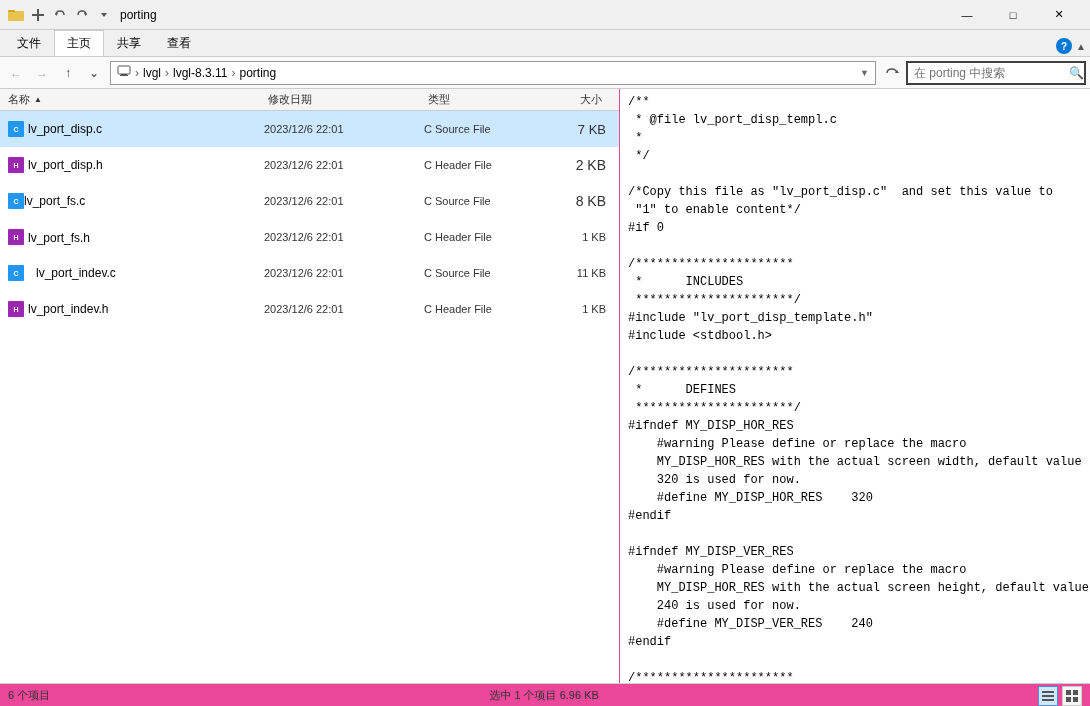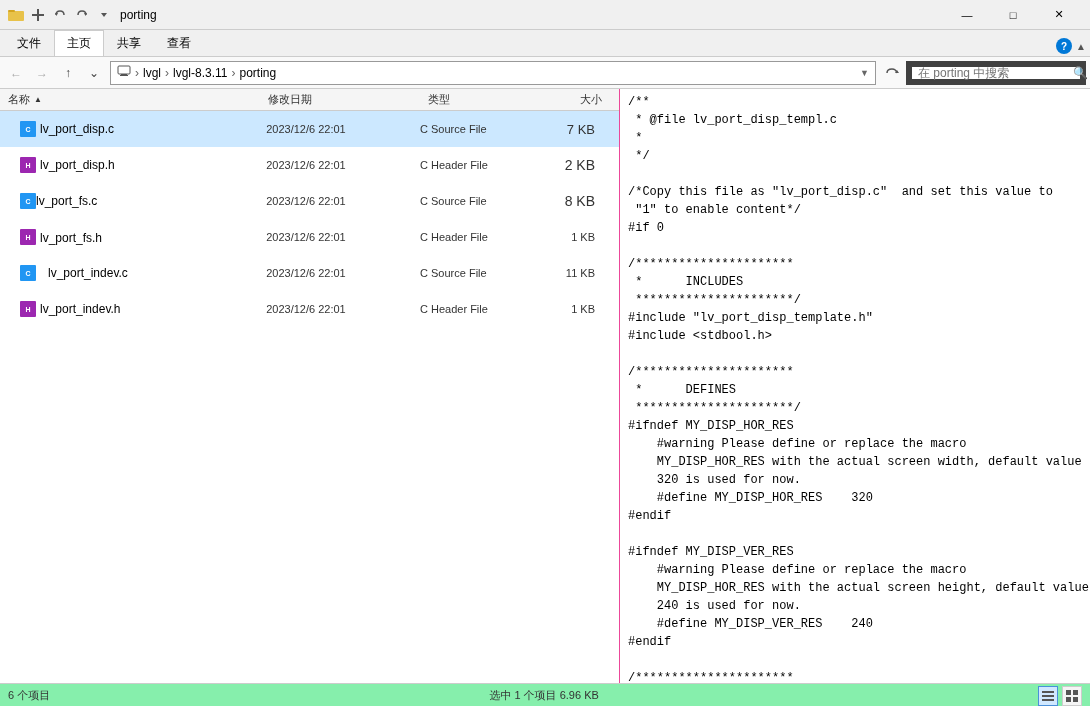--- a/index.html
+++ b/index.html
@@ -106,21 +106,21 @@
       font-size: 12px;
       margin: 0 2px;
     }
     .breadcrumb-sep {
       color: #666;
       margin: 0 2px;
     }
     .search-bar {
       width: 180px;
       height: 24px;
-      border: 6px solid #404040;
+      border: 2px solid #404040;
       background: white;
       display: flex;
       align-items: center;
       padding: 0 6px;
       font-size: 12px;
     }
     .search-bar input {
       border: none;
       outline: none;
       font-size: 12px;
@@ -168,21 +168,21 @@
     .sort-arrow {
       margin-left: 4px;
       font-size: 8px;
     }
 
     .file-item {
       display: flex;
       align-items: center;
       height: 36px;
       cursor: pointer;
-      padding: 16px;
+      padding: 4px;
     }
     .file-item.selected { background: #cce8ff; }
     .file-item .col-name {
       display: flex;
       align-items: center;
       gap: 4px;
       padding-left: 4px;
     }
     .file-icon {
       width: 16px;
@@ -222,21 +222,21 @@
       font-size: 12px;
       padding: 4px 8px;
       color: #000;
       white-space: pre;
       line-height: 1.5;
     }
 
     
     .status-bar {
       height: 24px;
-      background: #86efac;
+      background: #ec4899;
       border-top: 1px solid #ccc;
       display: flex;
       align-items: center;
       padding: 0 8px;
       font-size: 11px;
       color: #333;
       gap: 16px;
       justify-content: space-between;
     }
     .status-right {

